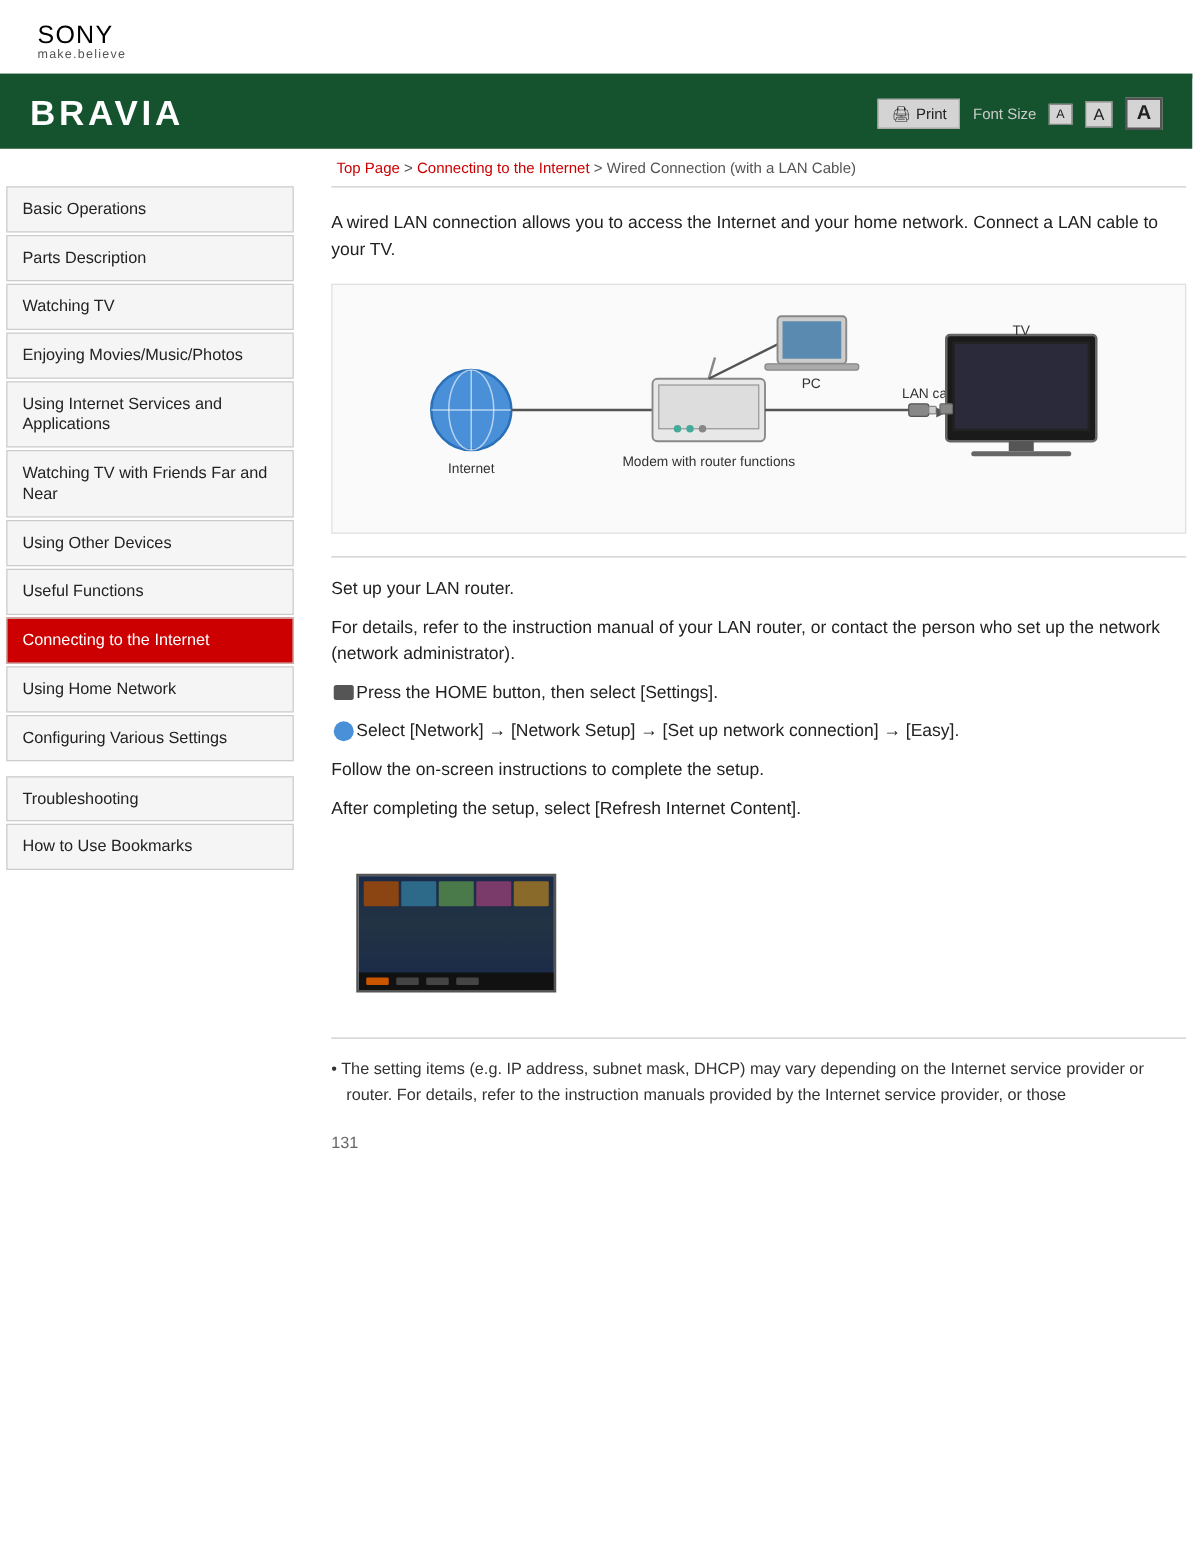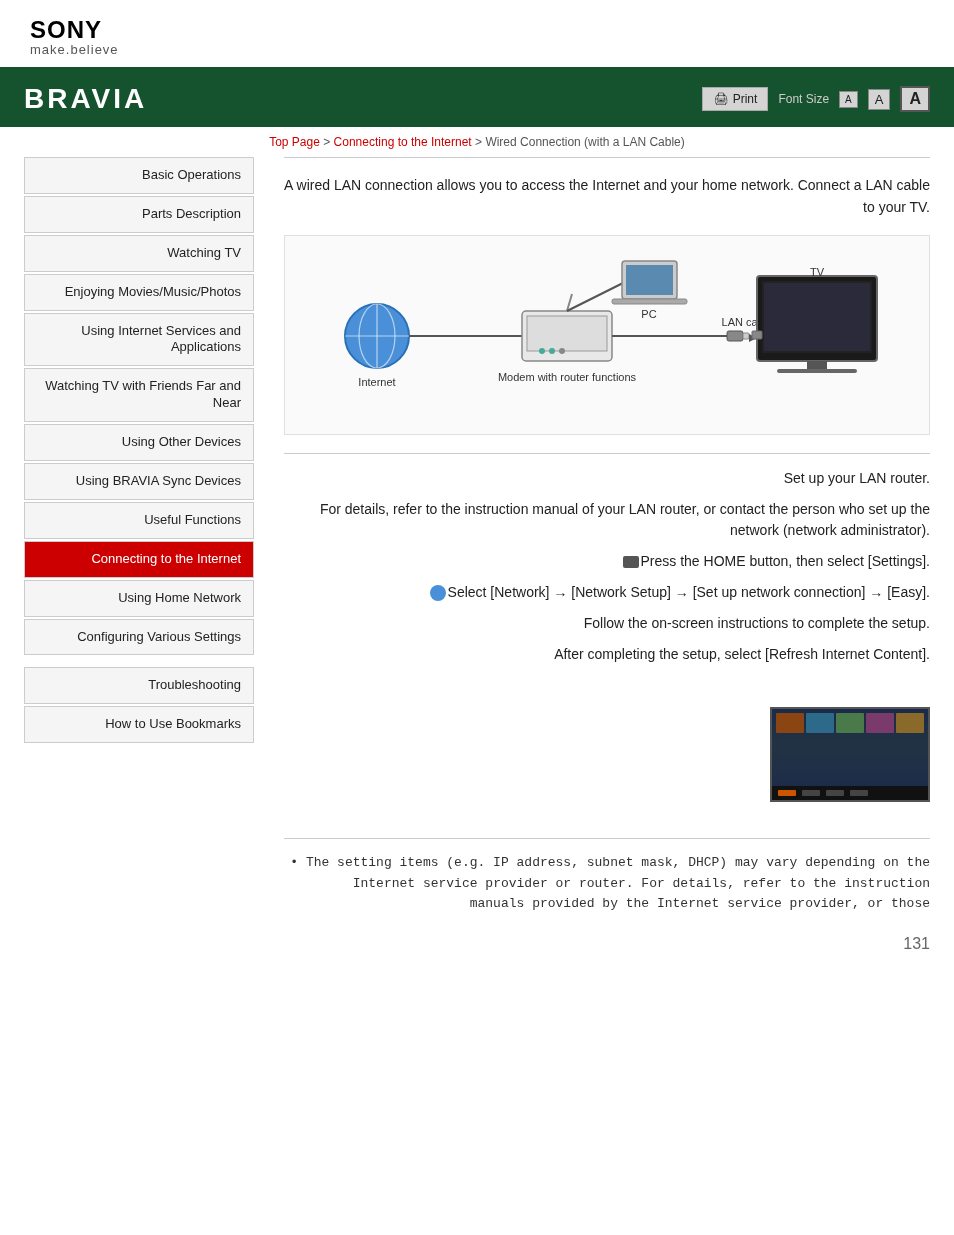--- a/index.html
+++ b/index.html
@@ -1,21 +1,21 @@
 <!DOCTYPE html>
 <html><head>
   <meta charset="utf-8">
   <style>
     * { margin: 0; padding: 0; box-sizing: border-box; }
     body { font-family: Arial, sans-serif; background: #fff; width: 954px; min-height: 1235px; font-size: 14px; color: #222; }
 
     
     .sony-logo-area { padding: 18px 30px 10px; }
-    .sony-logo { font-size: 24px; font-weight: bold; letter-spacing: 1px; color: #000; line-height: 1; }
-    .sony-tagline { font-size: 13px; color: #555; letter-spacing: 1px; }
+    .sony-logo { font-size: 20px; font-weight: normal; letter-spacing: 1px; color: #000; line-height: 1; }
+    .sony-tagline { font-size: 10px; color: #555; letter-spacing: 1px; }
 
     
     .header-bar {
       background: #14532d;
       display: flex;
       align-items: center;
       justify-content: space-between;
       padding: 12px 24px;
       border-top: 4px solid #14532d;
     }
@@ -49,21 +49,21 @@
     
     .breadcrumb-bar {
       padding: 8px 40px;
       font-size: 12px;
       color: #555;
       text-align: center;
     }
     .breadcrumb-bar a { color: #c00; text-decoration: none; }
 
     
-    .main-layout { display: flex; padding: 0 24px 20px; gap: 0; text-align: right; }
+    .main-layout { display: flex; padding: 0 5px 20px; gap: 0; }
 
     
     .sidebar { width: 240px; min-width: 240px; padding-right: 10px; }
     .sidebar-item {
       border: 1px solid #ccc;
       padding: 9px 12px;
       margin-bottom: 2px;
       font-size: 13px;
       cursor: pointer;
       background: #f5f5f5;
@@ -125,25 +125,25 @@
     .tv-thumb:nth-child(2) { background: #2d6a8a; }
     .tv-thumb:nth-child(3) { background: #4a7a4a; }
     .tv-thumb:nth-child(4) { background: #7a3a6a; }
     .tv-thumb:nth-child(5) { background: #8a6a2a; }
     .tv-thumb-bar { position: absolute; bottom: 0; left: 0; right: 0; height: 14px; background: #111; display: flex; align-items: center; gap: 6px; padding: 0 6px; }
     .tv-bar-dot { width: 18px; height: 6px; background: #444; border-radius: 1px; }
     .tv-bar-dot.active { background: #cc5500; }
 
     
     .notes-section { border-top: 1px solid #ccc; padding-top: 14px; margin-top: 10px; }
-    .note-item { font-size: 13px; color: #333; margin-bottom: 8px; line-height: 1.6; padding-left: 12px; font-family: Liberation Mono, monospace; }
+    .note-item { font-size: 13px; color: #333; margin-bottom: 8px; line-height: 1.6; padding-left: 12px; }
     .note-item::before { content: "• "; margin-left: -12px; }
 
     
-    .page-number { font-size: 16px; color: #666; margin-top: 20px; }
+    .page-number { font-size: 13px; color: #666; margin-top: 20px; }
   </style>
 </head>
 <body>
 
 <div class="sony-logo-area">
   <div class="sony-logo">SONY</div>
   <div class="sony-tagline">make.believe</div>
 </div>
 
 <div class="header-bar">
@@ -172,21 +172,20 @@
 
   <div class="sidebar">
 
   <div class="sidebar-item">Basic Operations</div>
       <div class="sidebar-item">Parts Description</div>
       <div class="sidebar-item">Watching TV</div>
       <div class="sidebar-item">Enjoying Movies/Music/Photos</div>
       <div class="sidebar-item">Using Internet Services and Applications</div>
       <div class="sidebar-item">Watching TV with Friends Far and Near</div>
       <div class="sidebar-item">Using Other Devices</div>
-      <div class="sidebar-item">Using BRAVIA Sync Devices</div>
       <div class="sidebar-item">Useful Functions</div>
       <div class="sidebar-item active">Connecting to the Internet</div>
       <div class="sidebar-item">Using Home Network</div>
       <div class="sidebar-item">Configuring Various Settings</div>
       <div class="sidebar-section-gap"></div>
       <div class="sidebar-item">Troubleshooting</div>
       <div class="sidebar-item">How to Use Bookmarks</div>
     </div>
 
   <div class="content">

